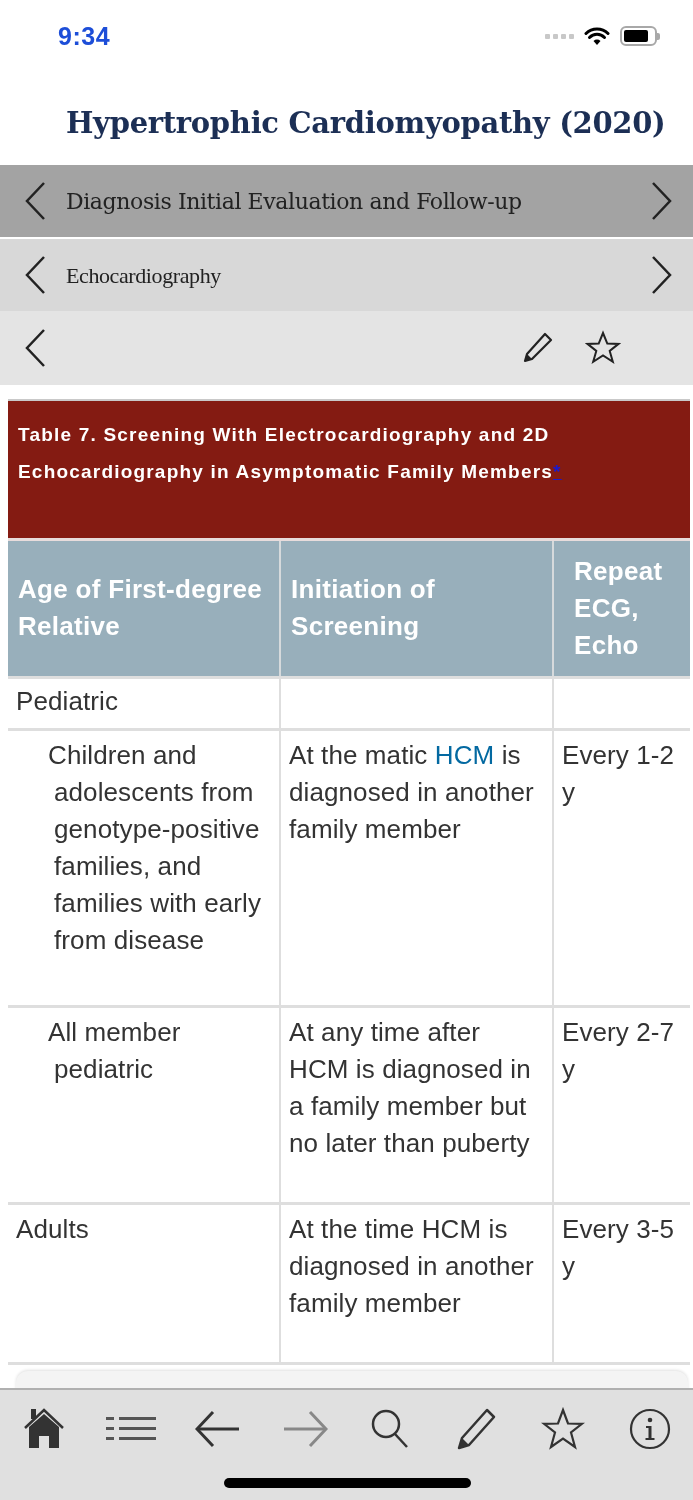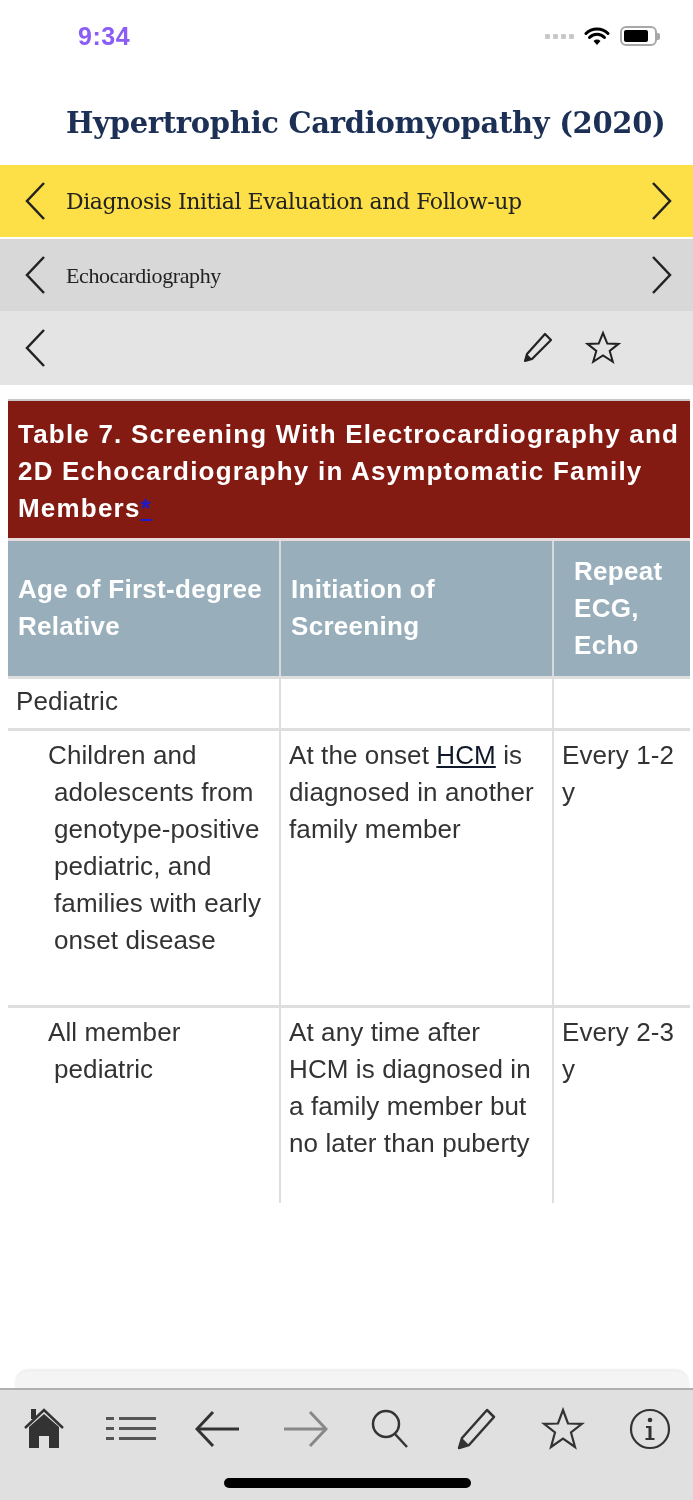--- a/index.html
+++ b/index.html
@@ -1,60 +1,60 @@
 <!DOCTYPE html>
 <html><head>
 <meta charset="utf-8">
 <style>
   * { box-sizing: border-box; margin: 0; padding: 0; }
   html, body { width: 693px; height: 1500px; overflow: hidden; background: #ffffff; }
   body { position: relative; font-family: "Liberation Sans", sans-serif; color: #222; }
 
   
   .status-bar { position: absolute; left: 0; top: 0; width: 693px; height: 78px; }
-  .status-time { position: absolute; left: 78px; top: 22px; font-size: 25px; font-weight: 600; color: #8b5cf6; letter-spacing: 0.5px; }
+  .status-time { position: absolute; left: 58px; top: 22px; font-size: 25px; font-weight: 600; color: #1d4ed8; letter-spacing: 0.5px; }
   .status-right { position: absolute; right: 36px; top: 26px; display: flex; align-items: center; gap: 10px; }
   .signal { display: flex; gap: 3px; align-items: center; }
   .signal span { width: 5px; height: 5px; border-radius: 1px; background: #c8c8c8; display: block; }
   .battery { width: 37px; height: 20px; border: 2px solid #a8a8a8; border-radius: 6px; position: relative; padding: 2px; }
   .battery .fill { width: 24px; height: 100%; background: #000; border-radius: 2px; }
   .battery::after { content: ""; position: absolute; right: -5px; top: 5px; width: 3px; height: 7px; background: #a8a8a8; border-radius: 0 2px 2px 0; }
 
   
   .app-title { position: absolute; left: 66px; top: 106px; font-family: "DejaVu Serif", serif; font-weight: bold; font-size: 29px; color: #1c2f55; letter-spacing: -0.3px; }
 
   
   .nav-row { position: absolute; left: 0; width: 693px; display: flex; align-items: center; font-family: "DejaVu Serif", serif; color: #222; }
-  .nav-row.r1 { top: 165px; height: 72px; background: #fde047; }
+  .nav-row.r1 { top: 165px; height: 72px; background: #a3a3a3; }
   .nav-row.r2 { top: 239px; height: 72px; background: #d8d8d8; font-family: Liberation Serif, serif; }
   .nav-row.r3 { top: 311px; height: 74px; background: #e4e4e4; }
   .nav-label { position: absolute; left: 66px; font-size: 22px; line-height: 33px; letter-spacing: -0.4px; }
   .chev { position: absolute; top: 50%; transform: translateY(-50%); width: 28px; height: 42px; }
   .chev.left { left: 22px; }
   .chev.right { right: 18px; }
   .r3 .chev.left { left: 22px; }
   .action-icon { position: absolute; top: 50%; transform: translateY(-50%); width: 36px; height: 36px; }
   .pencil-top { left: 520px; }
   .star-top { left: 585px; }
 
   
   .table-wrap { position: absolute; left: 8px; top: 399px; width: 682px; }
-  .caption { background: #841b12; color: #fff; font-weight: bold; font-size: 26px; line-height: 37px; padding: 15px 10px 13px 10px; letter-spacing: 1.2px; border-top: 2px solid #c9c9c9; height: 139px; }
+  .caption { background: #841b12; color: #fff; font-weight: bold; font-size: 19px; line-height: 37px; padding: 15px 10px 13px 10px; letter-spacing: 1.2px; border-top: 2px solid #c9c9c9; height: 139px; }
   .caption a { color: #1a1acc; text-decoration: underline; }
   .sep { height: 3px; background: #e8dcdc; }
 
   table { border-collapse: collapse; width: 682px; table-layout: fixed; }
   th { background: #98afbb; color: #fff; font-size: 26px; font-weight: bold; text-align: left; vertical-align: middle; line-height: 37px; padding: 6px 10px; border-right: 2px solid #d6dadc; letter-spacing: 0.3px; }
   th:last-child { border-right: none; padding-left: 20px; }
   td { font-size: 26px; line-height: 37px; color: #333; vertical-align: top; padding: 6px 8px 8px 8px; border-top: 3px solid #dedede; border-right: 2px solid #dedede; letter-spacing: 0.1px; }
   td:last-child { border-right: none; margin-top: 6px; }
   tr.last td { border-bottom: 3px solid #dedede; }
   td.indent { padding-left: 40px; text-indent: 0; }
   td.indent .hang { display: block; padding-left: 6px; text-indent: -6px; }
-  td a { color: #0f172a; text-decoration: underline; }
+  td a { color: #0369a1; }
   col.c1 { width: 272px; }
   col.c2 { width: 273px; }
   col.c3 { width: 137px; }
 
   
   .peek-card { position: absolute; left: 16px; top: 1371px; width: 672px; height: 40px; background: #f4f4f4; border-radius: 12px 12px 0 0; box-shadow: 0 -1px 3px rgba(0,0,0,0.12); }
 
   
   .toolbar { position: absolute; left: 0; top: 1388px; width: 693px; height: 112px; background: #e0e0e0; border-top: 2px solid #b0b0b0; }
   .tb-btn { position: absolute; top: 14px; width: 50px; height: 50px; display: flex; align-items: center; justify-content: center; }
@@ -135,31 +135,36 @@
       </tr>
     </thead>
     <tbody>
       <tr style="height:50px;">
         <td style="padding-top:4px;">Pediatric</td>
         <td></td>
         <td></td>
       </tr>
       <tr style="height:277px;">
         <td class="indent">
-            <span class="hang">Children and adolescents from genotype-positive pediatric, and families with early onset disease</span>
+            <span class="hang">Children and adolescents from genotype-positive families, and families with early from disease</span>
           </td>
-        <td><span>At the onset </span><a>HCM</a><span> is diagnosed in another family member</span></td>
+        <td><span>At the matic </span><a>HCM</a><span> is diagnosed in another family member</span></td>
         <td>Every 1-2 y</td>
       </tr>
       <tr style="height:197px;">
         <td class="indent">
             <span class="hang">All member pediatric</span>
           </td>
         <td>At any time after HCM is diagnosed in a family member but no later than puberty</td>
-        <td>Every 2-3 y</td>
+        <td>Every 2-7 y</td>
+      </tr>
+      <tr class="last" style="height:160px;">
+        <td>Adults</td>
+        <td>At the time HCM is diagnosed in another family member</td>
+        <td>Every 3-5 y</td>
       </tr>
     </tbody>
   </table>
 </div>
 
 <div class="peek-card"></div>
 
 <div class="toolbar">
   <div class="tb-btn" style="left:19px;">
     <svg width="44" height="46" viewBox="0 0 44 46">

